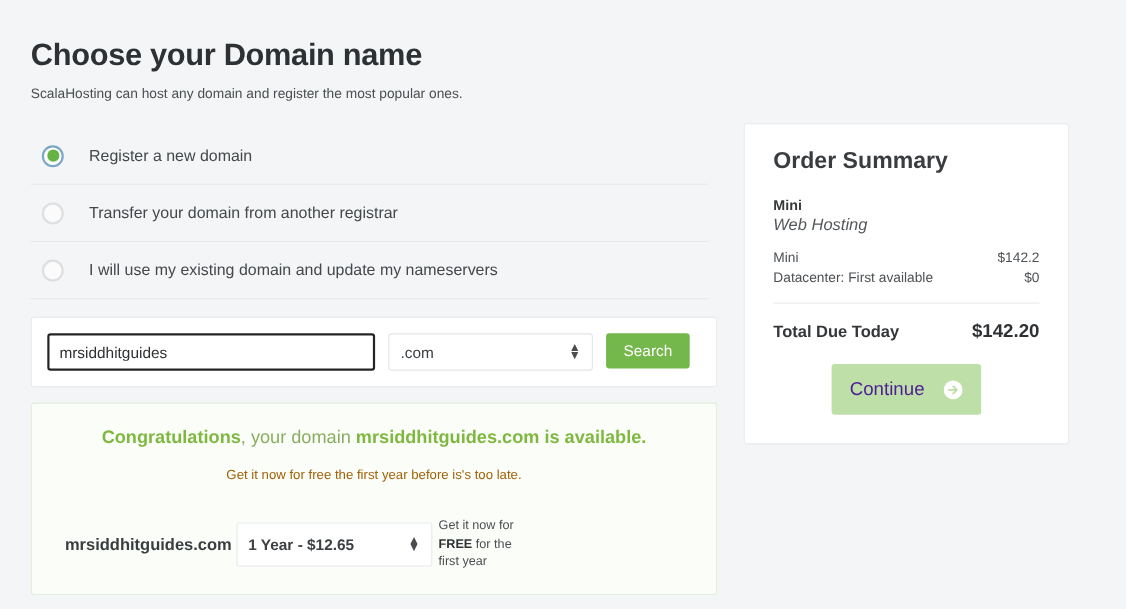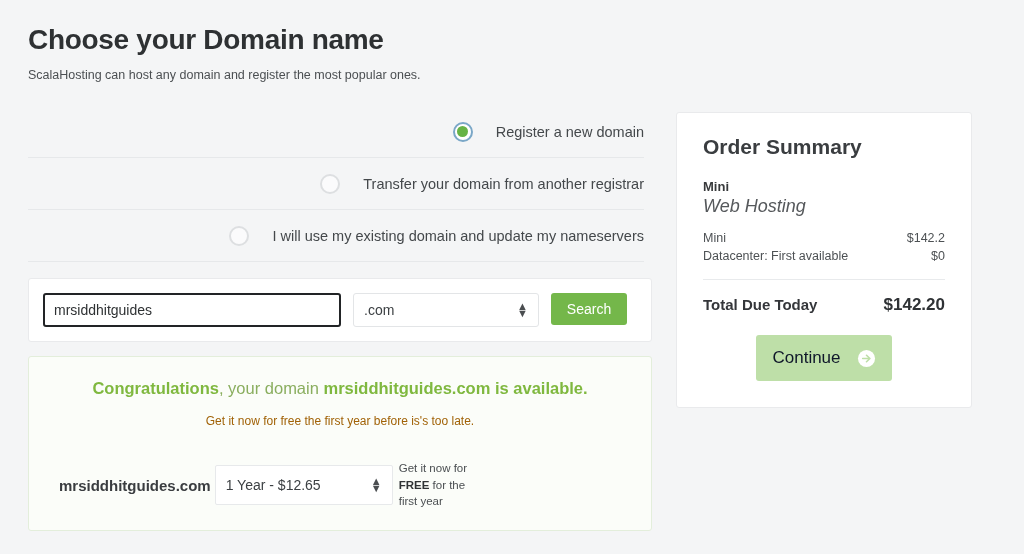--- a/index.html
+++ b/index.html
@@ -11,21 +11,21 @@
     font-family: "Liberation Sans", sans-serif;
     color: #3a3a3c;
     overflow: hidden;
     position: relative;
   }
 
   
   .left-col {
     position: absolute;
     left: 28px;
-    top: 2px;
+    top: 12px;
     width: 624px;
   }
 
   .page-title {
     font-size: 28px;
     font-weight: bold;
     color: #2e3133;
     margin: 22px 0 0 0;
     letter-spacing: -0.3px;
   }
@@ -36,21 +36,20 @@
   }
 
   
   .options { margin-top: 24px; width: 616px; }
   .option-row {
     display: flex;
     align-items: center;
     height: 52px;
     border-bottom: 1px solid #e6e8ea;
     cursor: pointer;
-    justify-content: flex-end;
   }
   .radio {
     width: 20px; height: 20px;
     border-radius: 50%;
     border: 2px solid #dddfe1;
     background: #fbfbfc;
     margin-left: 10px;
     flex: 0 0 auto;
     display: flex; align-items: center; justify-content: center;
   }
@@ -171,20 +170,21 @@
     height: 40px;
     background: #ffffff;
     border: 1px solid #e7e9eb;
     border-radius: 2px;
     display: flex;
     align-items: center;
     padding: 0 10px;
     font-size: 14px;
     color: #3c4043;
     cursor: pointer;
+    font-weight: bold;
   }
   .free-note {
     margin-left: 6px;
     width: 86px;
     font-size: 11.5px;
     line-height: 1.45;
     color: #4b4f52;
     text-align: left;
   }
   .free-note b { font-weight: bold; color: #303335; }
@@ -214,21 +214,21 @@
     margin: 0;
   }
   .plan-name {
     margin-top: 20px;
     font-size: 13px;
     font-weight: bold;
     color: #37393b;
   }
   .plan-type {
     margin-top: 2px;
-    font-size: 18px;
+    font-size: 15px;
     font-style: italic;
     color: #55585b;
   }
   .line-items { margin-top: 14px; }
   .line-item {
     display: flex;
     justify-content: space-between;
     font-size: 12.5px;
     color: #4d5154;
     margin-bottom: 4px;
@@ -243,21 +243,21 @@
     justify-content: space-between;
     align-items: baseline;
   }
   .total-label { font-size: 15px; font-weight: bold; color: #34363a; }
   .total-value { font-size: 17px; font-weight: bold; color: #2f3235; }
   .btn-continue {
     margin: 20px auto 0 auto;
     width: 136px;
     height: 46px;
     background: #bedfa8;
-    color: #0f172a;
+    color: #4c1d95;
     border: none;
     border-radius: 3px;
     font-size: 17px;
     display: flex;
     align-items: center;
     justify-content: center;
     gap: 16px;
     cursor: pointer;
     font-family: "Liberation Sans", sans-serif;
   }

